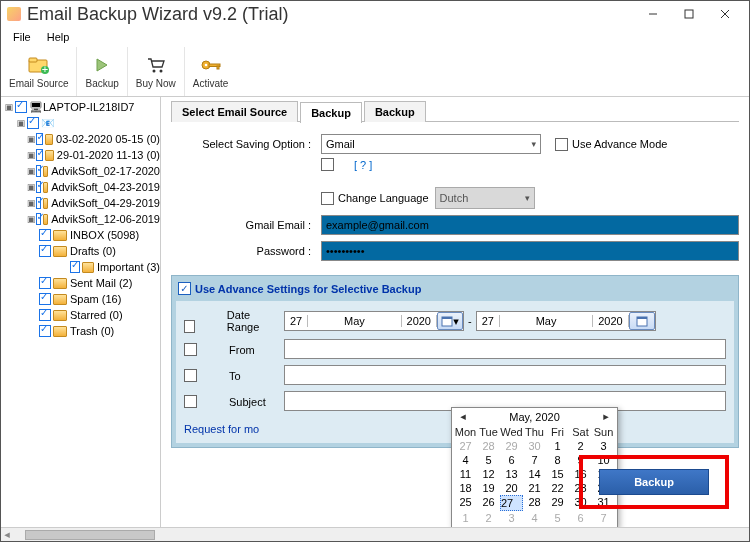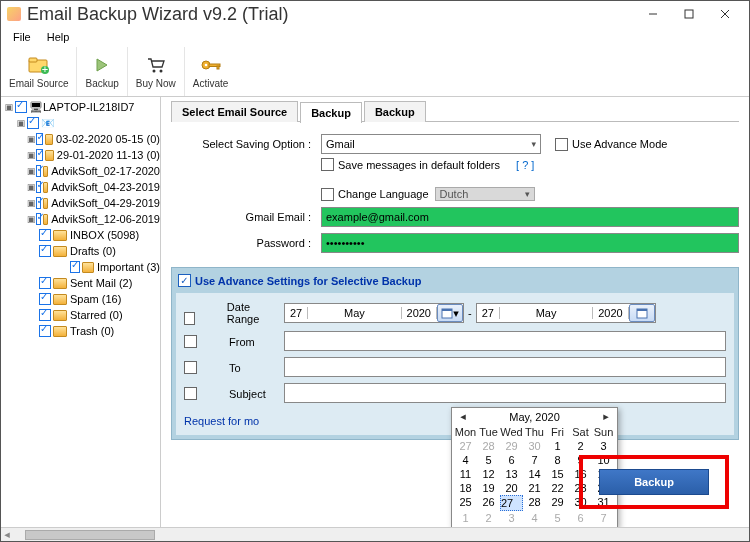--- a/index.html
+++ b/index.html
@@ -27,22 +27,22 @@
 .tabs { display: flex; }
 .tab { border: 1px solid #bbb; border-bottom: none; background: #f3f3f3; padding: 4px 10px; font-weight: 700; margin-right: 2px; }
 .tab.active { background: #fff; position: relative; top: 1px; }
 .tabline { border-bottom: 1px solid #bbb; margin-top: -1px; }
 .form-row { display: flex; align-items: center; margin-top: 12px; }
 .form-row .lbl { width: 150px; text-align: right; padding-right: 10px; color: #000; }
 .sel { flex: 0 0 220px; height: 20px; border: 1px solid #888; background: #fff; display: flex; align-items: center; padding: 0 4px; justify-content: space-between; }
 .sel .arrow { font-size: 9px; color: #555; }
 .chk { width: 13px; height: 13px; border: 1px solid #666; background: #fff; margin-right: 4px; display: inline-flex; align-items: center; justify-content: center; color: #1a5fbf; font-size: 10px; }
 .inline { display: flex; align-items: center; }
-.txtinput { flex: 1; height: 20px; border: 1px solid #888; background: #22c55e; padding: 0 4px; display: flex; align-items: center; }
-.langsel { width: 100px; height: 14px; background: #d9d9d9; border: 1px solid #aaa; margin-left: 6px; display: flex; align-items: center; padding: 0 4px; color: #555; justify-content: space-between; }
+.txtinput { flex: 1; height: 20px; border: 1px solid #888; background: #0369a1; padding: 0 4px; display: flex; align-items: center; }
+.langsel { width: 100px; height: 22px; background: #d9d9d9; border: 1px solid #aaa; margin-left: 6px; display: flex; align-items: center; padding: 0 4px; color: #555; justify-content: space-between; }
 .adv-panel { margin-top: 14px; background: #b3d2e1; border: 1px solid #8fb5c9; padding: 4px; }
 .adv-head { display: flex; align-items: center; padding: 2px 2px 6px 2px; }
 .adv-head .chk { border-color: #1a5fbf; }
 .adv-head .ttl { color: #0033aa; font-weight: 700; }
 .adv-body { background: #ddebf3; padding: 8px; }
 .adv-row { display: flex; align-items: center; margin-bottom: 6px; }
 .adv-row .albl { width: 90px; display: flex; align-items: flex-end; gap: 28px; }
 .datebox { width: 180px; height: 20px; border: 1px solid #888; background: #fff; display: flex; align-items: center; }
 .datebox .dp { border-right: 1px solid #bbb; text-align: center; padding: 0 5px; }
 .datebox .calbtn { width: 26px; height: 18px; margin-left: auto; border: 1px solid #6a8cbf; background: linear-gradient(#eaf1fb,#c8dbf5); border-radius: 2px; display:flex; align-items:center; justify-content:center; }
@@ -242,21 +242,20 @@
           <span class="arrow">▾</span>
       </div>
       <div class="inline" style="margin-left:14px">
         <span class="chk"></span>
         <span>Use Advance Mode</span>
       </div>
     </div>
     <div class="form-row" style="margin-top:4px">
       <div class="lbl"></div>
       <span class="chk"></span>
-      <span>Save messages in default folders</span>
       <span class="helplink">[ ? ]</span>
     </div>
 
     <div class="form-row" style="margin-top:16px">
       <div class="lbl"></div>
       <span class="chk"></span>
       <span>Change Language</span>
       <div class="langsel">
           <span>Dutch</span>
           <span style="font-size:9px">▾</span>

